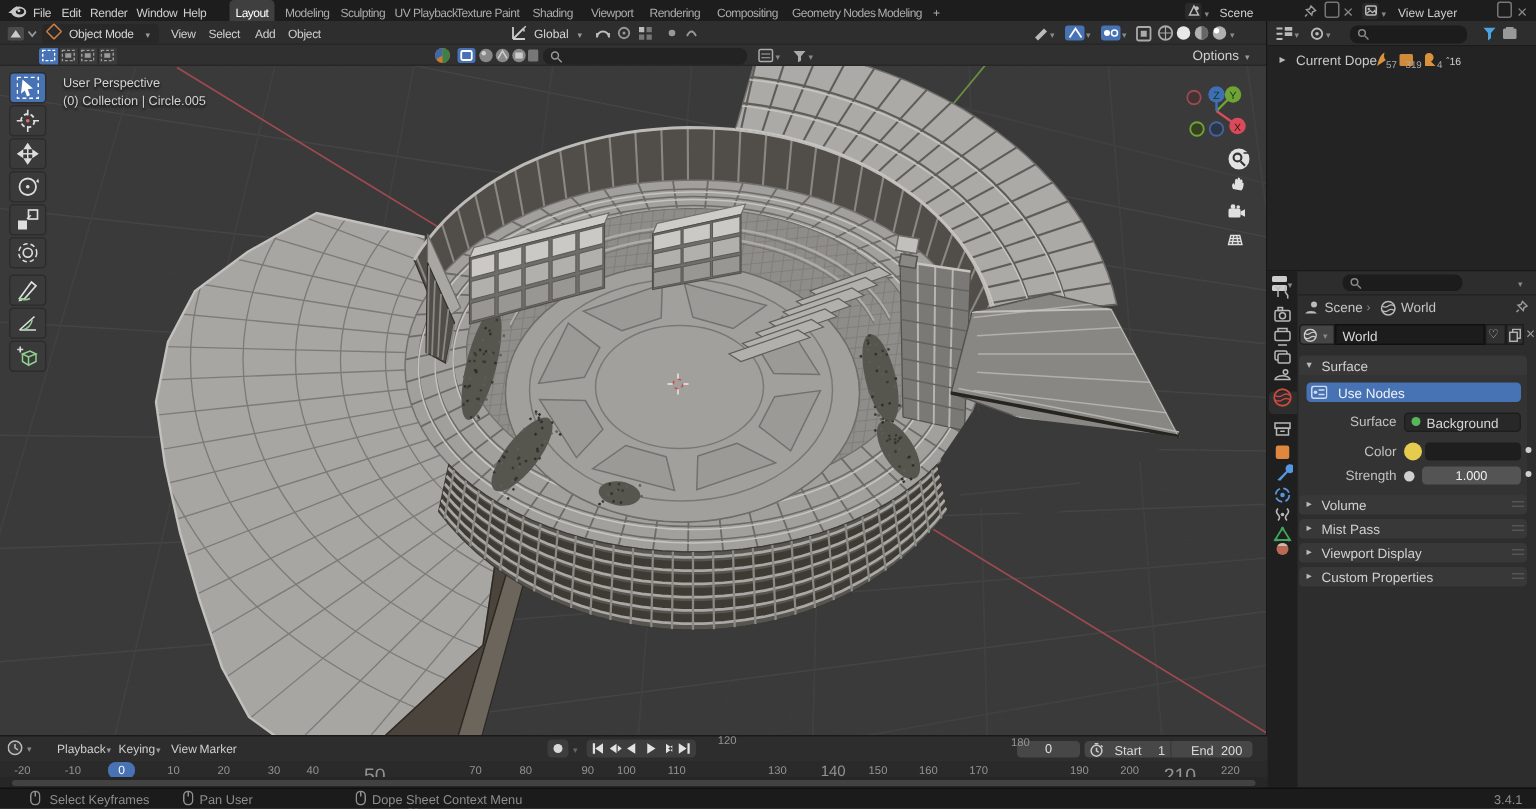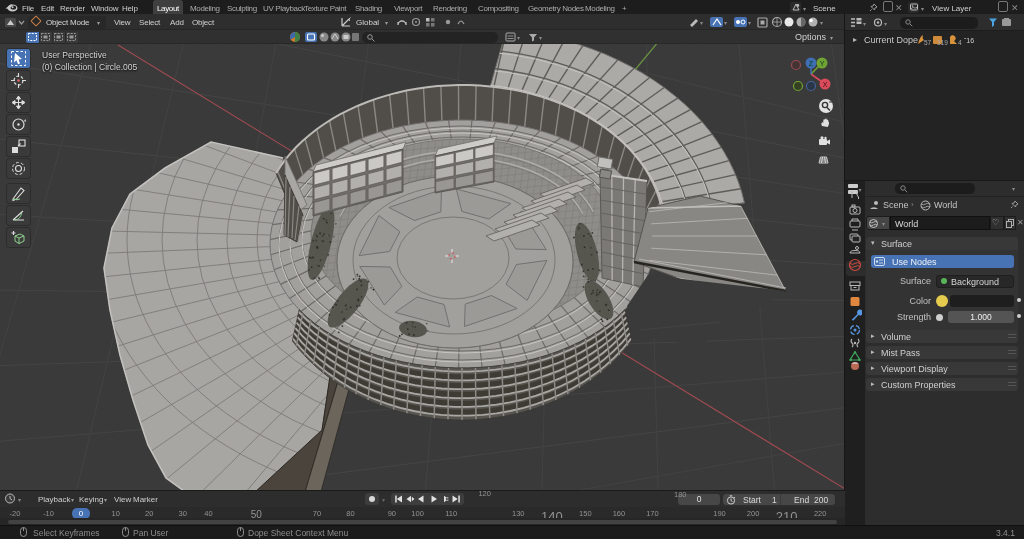--- a/index.html
+++ b/index.html
@@ -1294,30 +1294,30 @@
 <div class="abs" style="left:780px;top:493.5px;width:1px;height:11.5px;background:#3a3a3a"></div>
 <div class="abs" style="left:794px;top:495px;color:#dadada;font-size:8.5px">End</div>
 <div class="abs" style="left:814px;top:495px;color:#dadada;font-size:8.5px">200</div>
 <div class="abs" style="left:0;top:507px;width:845px;height:11px;background:#2a2a2a"></div>
 <div class="abs" style="left:3.0px;top:508.5px;width:24px;text-align:center;color:#939393;font-size:7.5px">-20</div>
 <div class="abs" style="left:36.55px;top:508.5px;width:24px;text-align:center;color:#939393;font-size:7.5px">-10</div>
 <div class="abs" style="left:103.64999999999999px;top:508.5px;width:24px;text-align:center;color:#939393;font-size:7.5px">10</div>
 <div class="abs" style="left:137.2px;top:508.5px;width:24px;text-align:center;color:#939393;font-size:7.5px">20</div>
 <div class="abs" style="left:170.75px;top:508.5px;width:24px;text-align:center;color:#939393;font-size:7.5px">30</div>
 <div class="abs" style="left:204.29999999999998px;top:508.5px;width:24px;text-align:left;color:#939393;font-size:7.5px">40</div>
-<div class="abs" style="left:237.84999999999997px;top:508.5px;width:24px;text-align:right;color:#939393;font-size:10px">50</div>
+<div class="abs" style="left:237.84999999999997px;top:508.5px;width:24px;text-align:center;color:#939393;font-size:13px">50</div>
 <div class="abs" style="left:271.4px;top:532px;width:24px;color:#939393;font-size:7.5px">60</div>
 <div class="abs" style="left:304.95px;top:508.5px;width:24px;text-align:center;color:#939393;font-size:7.5px">70</div>
 <div class="abs" style="left:338.5px;top:508.5px;width:24px;text-align:center;color:#939393;font-size:7.5px">80</div>
 <div class="abs" style="left:372.04999999999995px;top:508.5px;width:24px;text-align:right;color:#939393;font-size:7.5px">90</div>
 <div class="abs" style="left:405.59999999999997px;top:508.5px;width:24px;text-align:center;color:#939393;font-size:7.5px">100</div>
 <div class="abs" style="left:439.15px;top:508.5px;width:24px;text-align:center;color:#939393;font-size:7.5px">110</div>
 <div class="abs" style="left:472.69999999999993px;top:489px;width:24px;text-align:center;color:#939393;font-size:7.5px">120</div>
 <div class="abs" style="left:506.25px;top:508.5px;width:24px;text-align:center;color:#939393;font-size:7.5px">130</div>
-<div class="abs" style="left:539.8px;top:508.5px;width:24px;text-align:center;color:#939393;font-size:13px">140</div>
+<div class="abs" style="left:539.8px;top:508.5px;width:24px;text-align:right;color:#939393;font-size:10px">140</div>
 <div class="abs" style="left:573.3499999999999px;top:508.5px;width:24px;text-align:center;color:#939393;font-size:7.5px">150</div>
 <div class="abs" style="left:606.9px;top:508.5px;width:24px;text-align:center;color:#939393;font-size:7.5px">160</div>
 <div class="abs" style="left:640.4499999999999px;top:508.5px;width:24px;text-align:center;color:#939393;font-size:7.5px">170</div>
 <div class="abs" style="left:674.0px;top:490px;width:24px;text-align:left;color:#939393;font-size:7.5px">180</div>
 <div class="abs" style="left:707.55px;top:508.5px;width:24px;text-align:center;color:#939393;font-size:7.5px">190</div>
 <div class="abs" style="left:741.0999999999999px;top:508.5px;width:24px;text-align:center;color:#939393;font-size:7.5px">200</div>
 <div class="abs" style="left:774.65px;top:508.5px;width:24px;text-align:center;color:#939393;font-size:13px">210</div>
 <div class="abs" style="left:808.1999999999999px;top:508.5px;width:24px;text-align:center;color:#939393;font-size:7.5px">220</div>
 <div class="abs" style="left:72px;top:507.5px;width:18px;height:11px;background:#4772b3;border-radius:5px;color:#fff;font-size:8px;text-align:center;line-height:11px">0</div>
 <div class="abs" style="left:80px;top:518px;width:1.5px;height:7px;background:#4772b3"></div>

